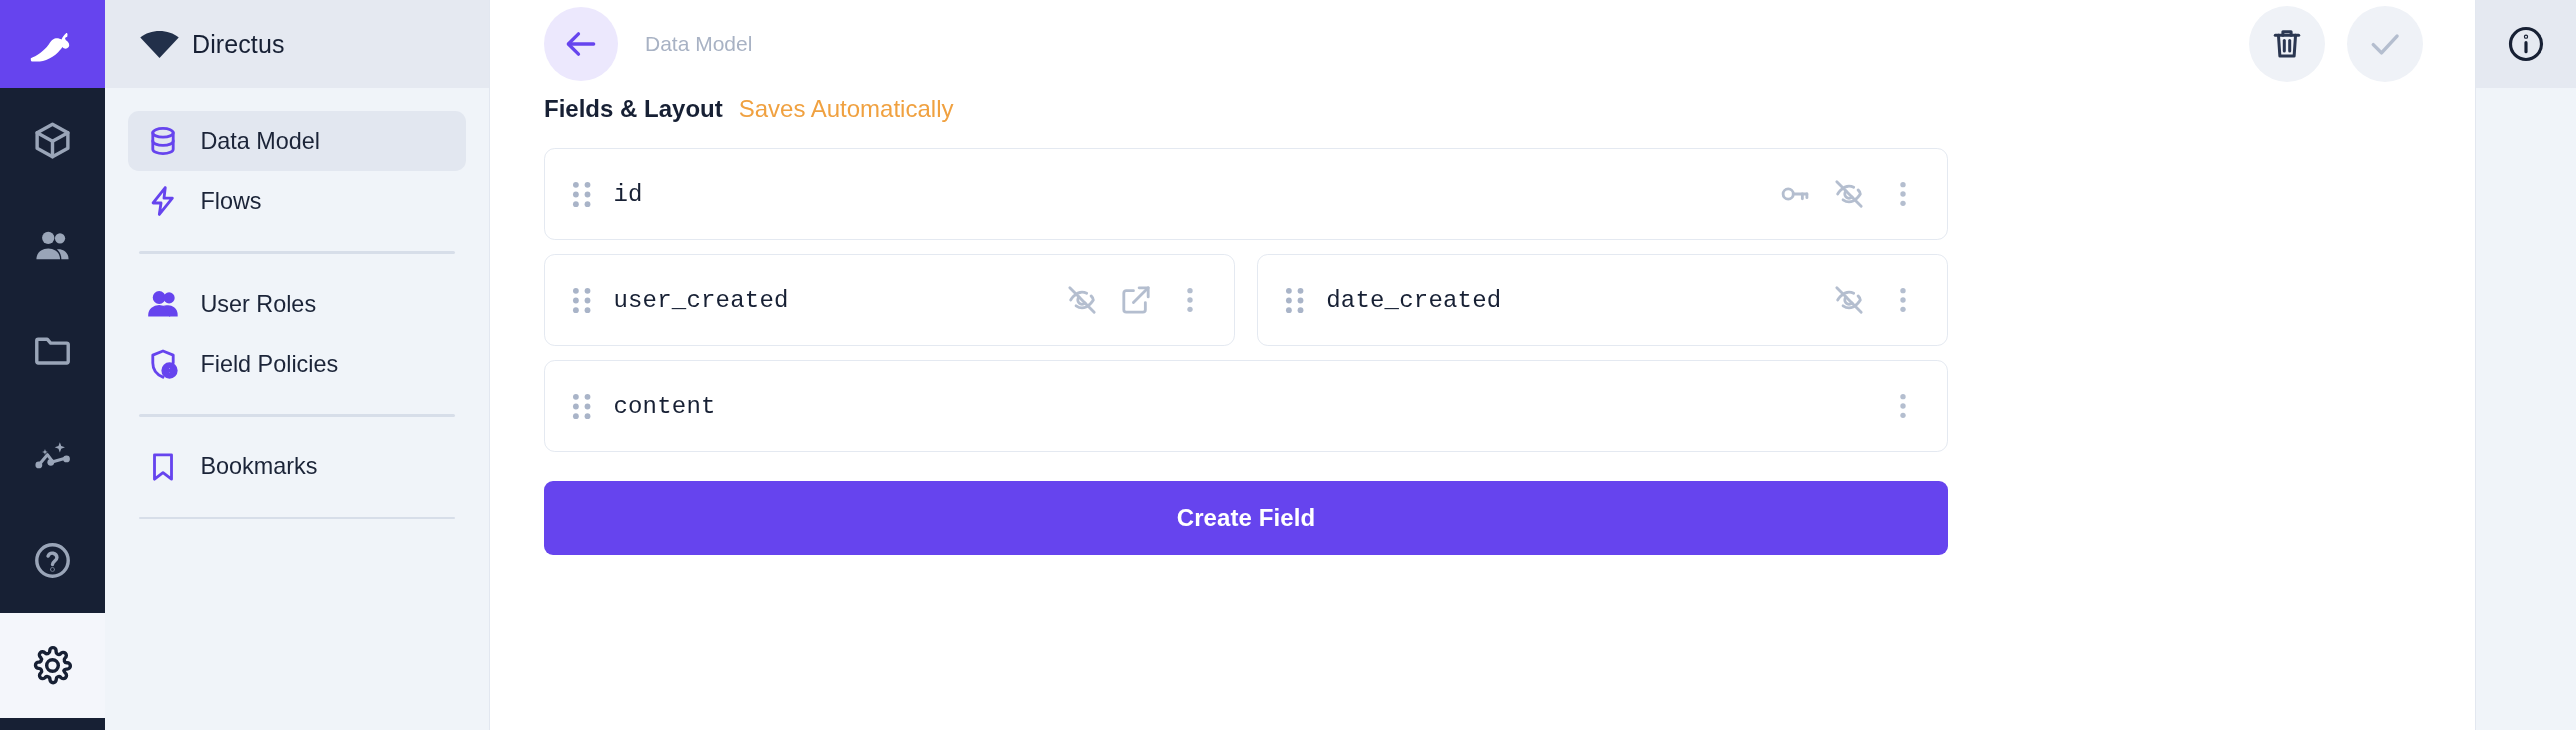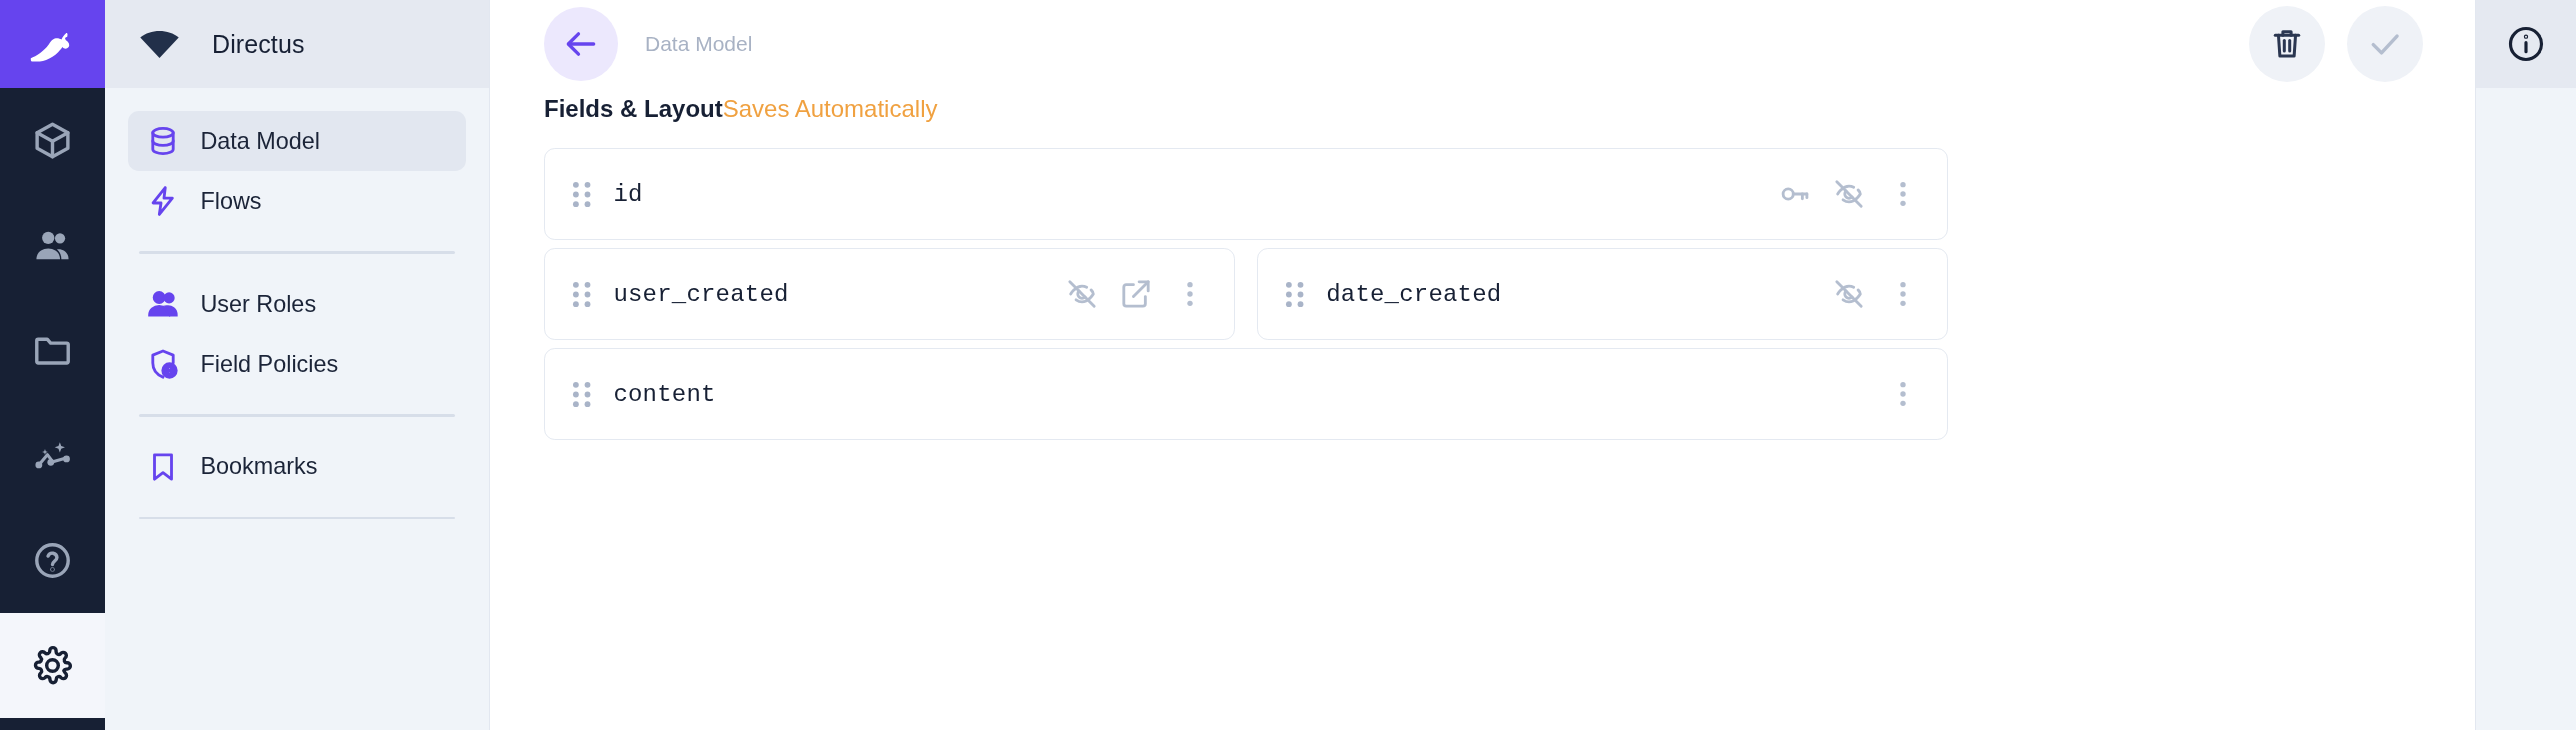--- a/index.html
+++ b/index.html
@@ -46,21 +46,21 @@
     flex: 0 0 385px;
     background: #f0f4f9;
     display: flex; flex-direction: column;
     border-right: 0.9px solid #e2e7f0;
   }
   .nav-header {
     height: 88px;
     background: #e5e9f1;
     display: flex; align-items: center;
     padding-left: 34px;
-    gap: 32px;
+    gap: 12px;
     cursor: pointer;
   }
   .nav-header .wedge { width: 41px; height: 31px; }
   .nav-title {
     font-size: 25px; color: #172034; font-weight: 400; letter-spacing: 0.1px;
   }
   .nav-body { padding: 23.4px 23.4px 0 23.4px; flex: 1 1 auto; overflow: hidden; }
   .nav-item {
     display: flex; align-items: center;
     height: 60px;
@@ -107,26 +107,26 @@
   .round-btn {
     width: 76px; height: 76px; border-radius: 50%;
     background: #eff2f7;
     display: flex; align-items: center; justify-content: center;
     cursor: pointer; border: none;
   }
   .round-btn svg { width: 38px; height: 38px; }
 
   
   .content { padding: 7.2px 54px 0 54px; }
-  .section-head { display: flex; align-items: baseline; margin-bottom: 25px; }
+  .section-head { display: flex; align-items: baseline; gap: 16px; margin-bottom: 25px; }
   .section-title { font-size: 24px; font-weight: 700; color: #172034; }
   .section-note { font-size: 24px; font-weight: 400; color: #f0a140; }
 
   .fields { max-width: 1404px; }
-  .field-row { display: flex; gap: 21.6px; margin-bottom: 8px; text-align: center; }
+  .field-row { display: flex; gap: 21.6px; margin-bottom: 14px; text-align: center; }
   .field-card {
     background: #ffffff;
     border: 0.9px solid #e4e9f1;
     border-radius: 10.8px;
     height: 92px;
     display: flex; align-items: center;
     padding: 0 27px 0 25px;
     flex: 1 1 0;
     min-width: 0;
     cursor: pointer;
@@ -500,20 +500,21 @@
                     <circle cx="12" cy="12" r="1.9"></circle>
                     <circle cx="12" cy="18.6" r="1.9"></circle>
                   </g>
               </svg>
             </div>
           </div>
         </div>
 
       </div>
 
+      <button class="create-btn">Create Field</button>
     </div>
   </div>
 
   <div class="right-panel">
     <div class="right-panel-head">
       <svg viewBox="0 0 24 24">
         <g stroke="#172034" fill="none" stroke-width="1.9" stroke-linecap="round">
           <circle cx="12" cy="12" r="9.3"></circle>
           <path d="M12 11.2v5.4"></path>
           <circle cx="12" cy="7.6" r=".35" stroke-width="1.9"></circle>

